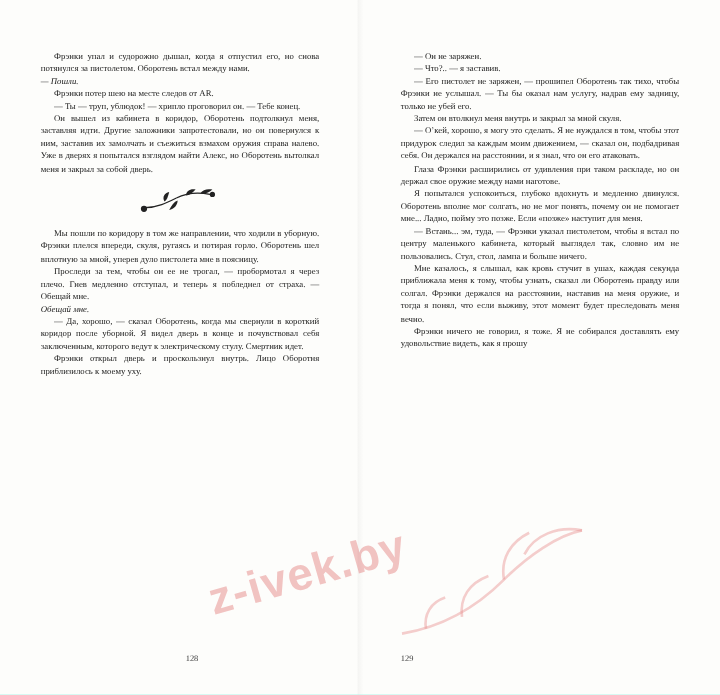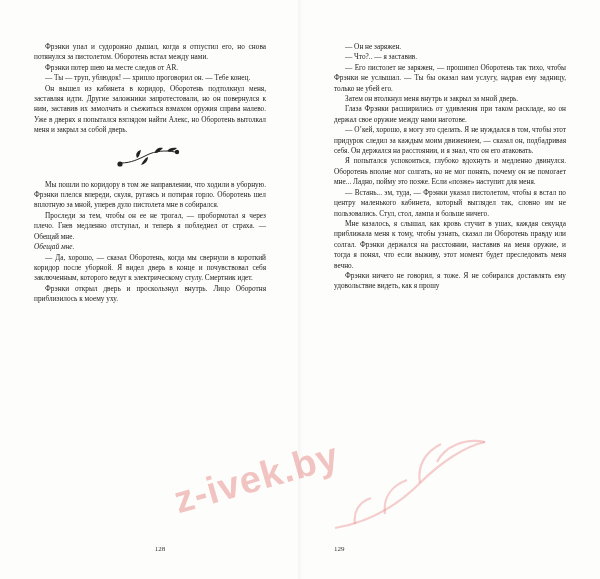--- a/index.html
+++ b/index.html
@@ -132,53 +132,54 @@
 
 <div class="spread">
 
   <div class="page page-left"></div>
   <div class="page page-right"></div>
   <div class="edge-shadow"></div>
 
   <div class="column col-left">
     <div class="text-block" id="left-text">
         <p>Фрэнки упал и судорожно дышал, когда я отпустил его, но снова потянулся за пистолетом. Оборотень встал между нами.</p>
+        <p class="center-italic">— Пошли.</p>
         <p>Фрэнки потер шею на месте следов от AR.</p>
         <p>— Ты — труп, ублюдок! — хрипло проговорил он. — Тебе конец.</p>
         <p>Он вышел из кабинета в коридор, Оборотень подтолкнул меня, заставляя идти. Другие заложники запротестовали, но он повернулся к ним, заставив их замолчать и съежиться взмахом оружия справа налево. Уже в дверях я попытался взглядом найти Алекс, но Оборотень вытолкал меня и закрыл за собой дверь.</p>
         <div class="ornament">
           <svg width="70" height="24" viewBox="0 0 70 24">
             <g fill="#222" stroke="#222" stroke-width="1">
               <path d="M6,17 C16,17 24,13 32,9" fill="none"></path>
               <path d="M32,9 C40,5 50,4 60,6" fill="none"></path>
               <circle cx="5" cy="18" r="2.6" fill="#222" stroke="none"></circle>
               <circle cx="62" cy="6" r="2.2" fill="#222" stroke="none"></circle>
               <path d="M22,12 C20,8 22,5 26,4 C25,8 24,11 22,12 Z" stroke="none" fill="#222"></path>
               <path d="M40,7 C40,3 44,1 48,2 C45,5 43,7 40,7 Z" stroke="none" fill="#222"></path>
               <path d="M33,11 C33,15 30,18 26,19 C28,15 30,12 33,11 Z" stroke="none" fill="#222"></path>
               <path d="M52,5 C54,2 58,1 62,2 C59,5 55,6 52,5 Z" stroke="none" fill="#222"></path>
             </g>
           </svg>
         </div>
-        <p>Мы пошли по коридору в том же направлении, что ходили в уборную. Фрэнки плелся впереди, скуля, ругаясь и потирая горло. Оборотень шел вплотную за мной, уперев дуло пистолета мне в собирался.</p>
+        <p>Мы пошли по коридору в том же направлении, что ходили в уборную. Фрэнки плелся впереди, скуля, ругаясь и потирая горло. Оборотень шел вплотную за мной, уперев дуло пистолета мне в поясницу.</p>
         <p>Проследи за тем, чтобы он ее не трогал, — пробормотал я через плечо. Гнев медленно отступал, и теперь я побледнел от страха. — Обещай мне.</p>
         <p class="center-italic">Обещай мне.</p>
         <p>— Да, хорошо, — сказал Оборотень, когда мы свернули в короткий коридор после уборной. Я видел дверь в конце и почувствовал себя заключенным, которого ведут к электрическому стулу. Смертник идет.</p>
         <p>Фрэнки открыл дверь и проскользнул внутрь. Лицо Оборотня приблизилось к моему уху.</p>
       </div>
   </div>
 
   <div class="column col-right">
     <div class="text-block" id="right-text">
         <p>— Он не заряжен.</p>
         <p>— Что?.. — я заставив.</p>
         <p>— Его пистолет не заряжен, — прошипел Оборотень так тихо, чтобы Фрэнки не услышал. — Ты бы оказал нам услугу, надрав ему задницу, только не убей его.</p>
-        <p>Затем он втолкнул меня внутрь и закрыл за мной дверь.</p>
+        <p>Затем он втолкнул меня внутрь и закрыл за мной скуля.</p>
+        <p>— О’кей, хорошо, я могу это сделать. Я не нуждался в том, чтобы этот придурок следил за каждым моим движением, — сказал он, подбадривая себя. Он держался на расстоянии, и я знал, что он его атаковать.</p>
         <p>Глаза Фрэнки расширились от удивления при таком раскладе, но он держал свое оружие между нами наготове.</p>
-        <p>— О’кей, хорошо, я могу это сделать. Я не нуждался в том, чтобы этот придурок следил за каждым моим движением, — сказал он, подбадривая себя. Он держался на расстоянии, и я знал, что он его атаковать.</p>
         <p>Я попытался успокоиться, глубоко вдохнуть и медленно двинулся. Оборотень вполне мог солгать, но не мог понять, почему он не помогает мне... Ладно, пойму это позже. Если «позже» наступит для меня.</p>
         <p>— Встань... эм, туда, — Фрэнки указал пистолетом, чтобы я встал по центру маленького кабинета, который выглядел так, словно им не пользовались. Стул, стол, лампа и больше ничего.</p>
         <p>Мне казалось, я слышал, как кровь стучит в ушах, каждая секунда приближала меня к тому, чтобы узнать, сказал ли Оборотень правду или солгал. Фрэнки держался на расстоянии, наставив на меня оружие, и тогда я понял, что если выживу, этот момент будет преследовать меня вечно.</p>
         <p>Фрэнки ничего не говорил, я тоже. Я не собирался доставлять ему удовольствие видеть, как я прошу</p>
       </div>
   </div>
 
   <div class="folio folio-left">128</div>
   <div class="folio folio-right">129</div>
 

